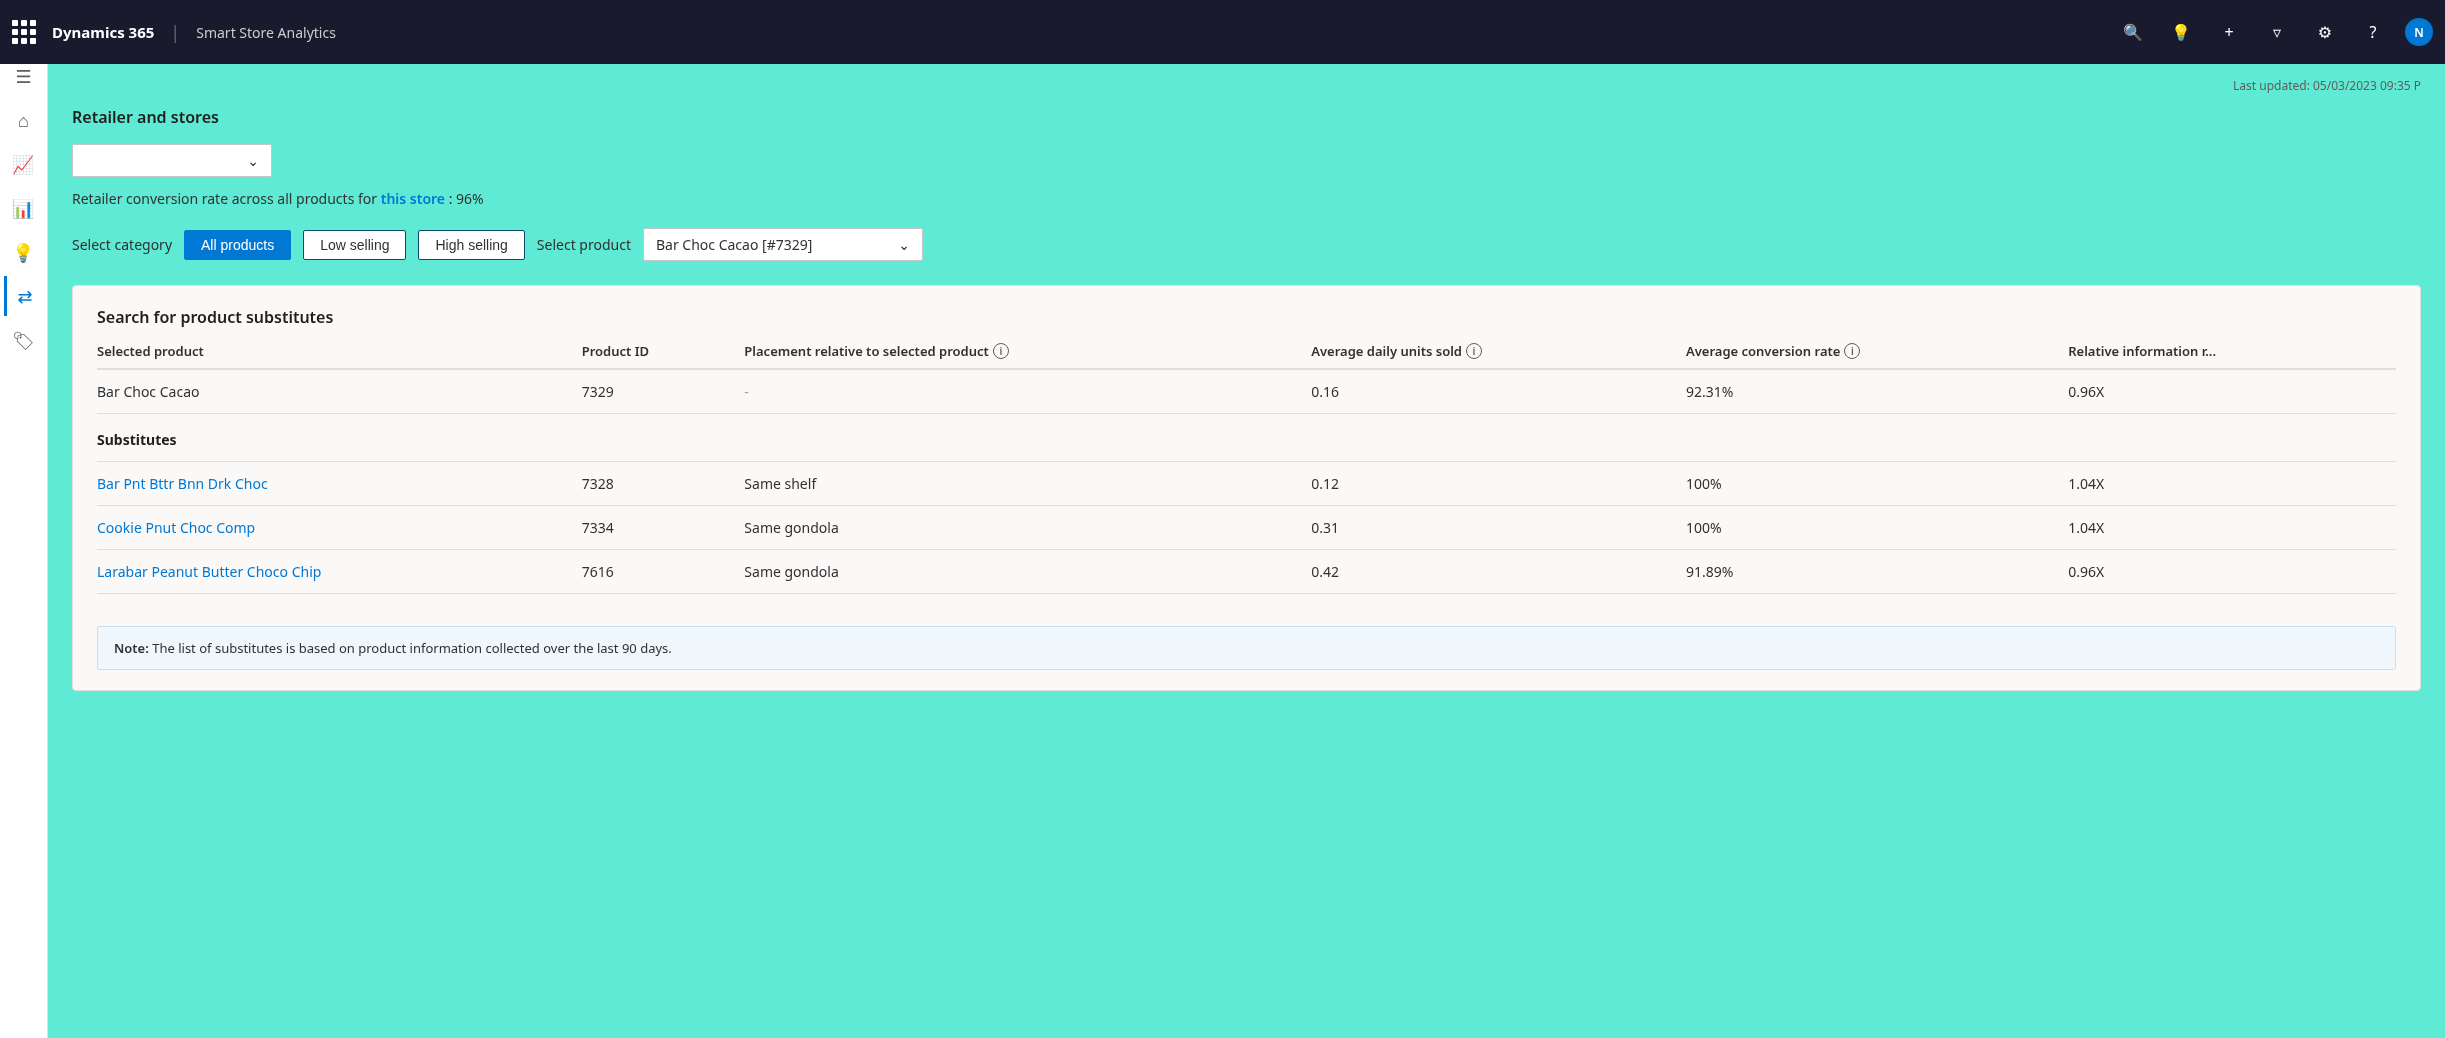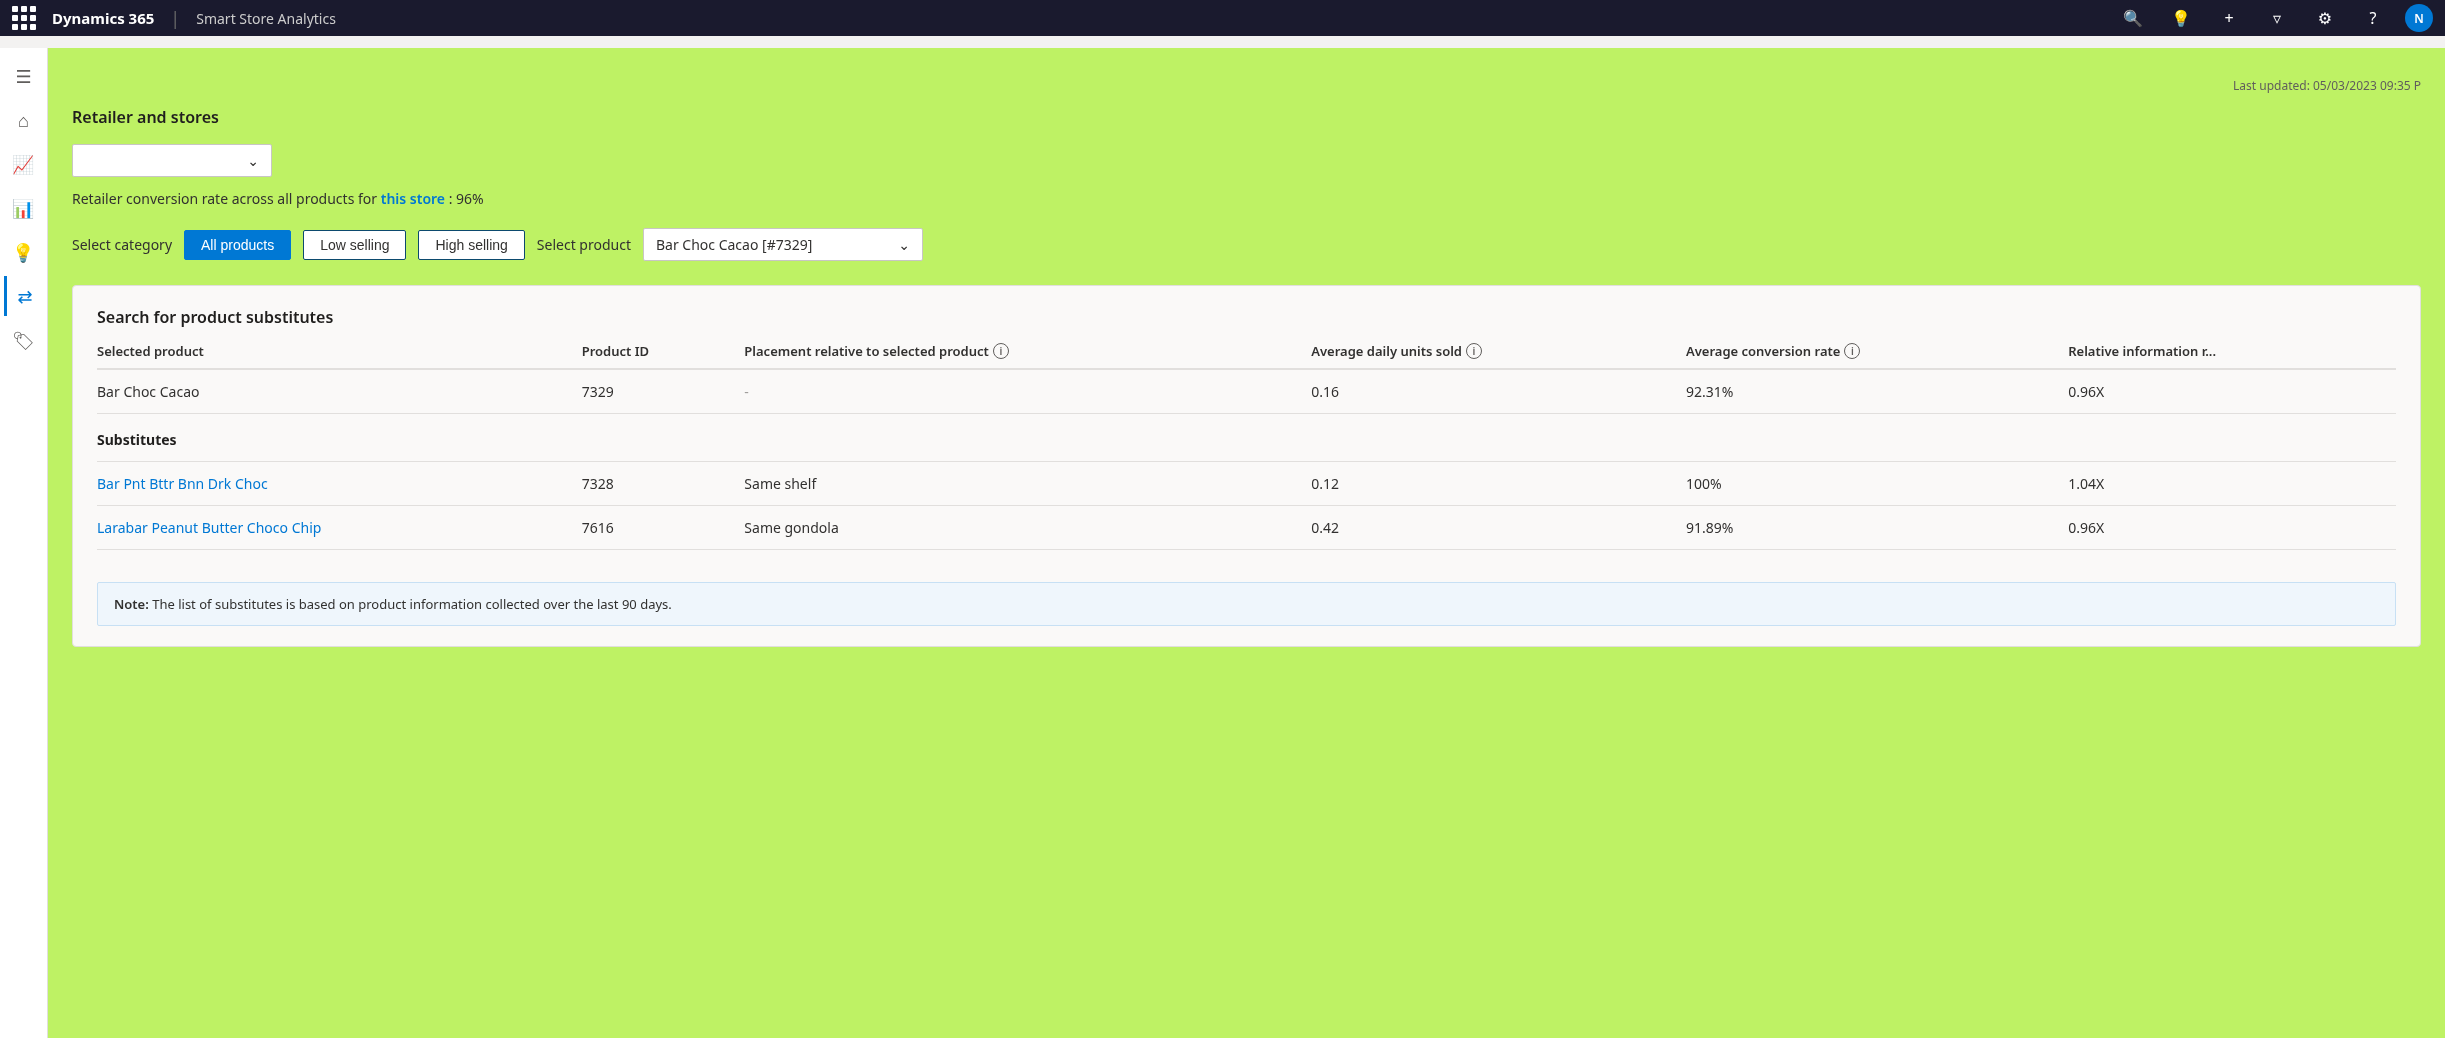--- a/index.html
+++ b/index.html
@@ -1,42 +1,42 @@
 <!DOCTYPE html>
 <html><head>
   <meta charset="utf-8">
   <style>
     * { box-sizing: border-box; margin: 0; padding: 0; }
     body { font-family: 'Segoe UI', system-ui, sans-serif; background: #f3f2f1; color: #201f1e; font-size: 14px; }
 
     
     .topnav {
       display: flex; align-items: center; background: #1a1a2e; color: #fff;
-      height: 36px; padding: 0 12px; gap: 16px; position: fixed; top: 0; left: 0; right: 0; z-index: 100;
+      height: 64px; padding: 0 12px; gap: 16px; position: fixed; top: 0; left: 0; right: 0; z-index: 100;
     }
     .topnav-logo { display: flex; align-items: center; gap: 8px; }
     .topnav-dots { display: grid; grid-template-columns: repeat(3,6px); gap: 3px; cursor: pointer; }
     .topnav-dots span { width: 6px; height: 6px; background: #fff; border-radius: 1px; display: block; }
     .topnav-brand { font-weight: 700; font-size: 15px; color: #fff; }
     .topnav-separator { color: #666; font-size: 18px; }
     .topnav-appname { font-size: 14px; color: #ccc; }
     .topnav-spacer { flex: 1; }
     .topnav-icon { width: 32px; height: 32px; display: flex; align-items: center; justify-content: center; cursor: pointer; color: #fff; font-size: 16px; border-radius: 4px; }
     .topnav-avatar { width: 28px; height: 28px; border-radius: 50%; background: #0078d4; color: #fff; display: flex; align-items: center; justify-content: center; font-size: 12px; font-weight: 600; cursor: pointer; }
 
     
     .sidebar {
       position: fixed; top: 48px; left: 0; bottom: 0; width: 48px;
       background: #fff; border-right: 1px solid #e1dfdd; display: flex; flex-direction: column; align-items: center; padding: 8px 0; gap: 4px; z-index: 90;
     }
     .sidebar-item { width: 40px; height: 40px; display: flex; align-items: center; justify-content: center; cursor: pointer; border-radius: 4px; color: #605e5c; font-size: 18px; }
     .sidebar-item.active { color: #0078d4; border-left: 3px solid #0078d4; border-radius: 0; }
 
     
-    .main { margin-top: 48px; margin-left: 48px; background: #bef264; min-height: calc(100vh - 48px); padding: 29px 24px; }
+    .main { margin-top: 48px; margin-left: 48px; background: #5eead4; min-height: calc(100vh - 48px); padding: 29px 24px; }
 
     .page-header { font-size: 16px; font-weight: 600; margin-bottom: 16px; }
 
     .store-dropdown { display: inline-flex; align-items: center; gap: 8px; border: 1px solid #c8c6c4; padding: 6px 12px; border-radius: 2px; cursor: pointer; min-width: 200px; background: #fff; font-size: 14px; color: #323130; }
     .store-dropdown .chevron { margin-left: auto; }
 
     .last-updated { font-size: 12px; color: #605e5c; text-align: right; margin-bottom: 8px; }
 
     .conversion-info { font-size: 14px; color: #323130; margin-bottom: 20px; }
     .conversion-info span.highlight { color: #0078d4; font-weight: 600; }
@@ -201,20 +201,28 @@
 
         <tr class="substitute">
           <td>Bar Pnt Bttr Bnn Drk Choc</td>
           <td>7328</td>
           <td>Same shelf</td>
           <td>0.12</td>
           <td>100%</td>
           <td>1.04X</td>
         </tr>
         <tr class="substitute">
+          <td>Cookie Pnut Choc Comp</td>
+          <td>7334</td>
+          <td>Same gondola</td>
+          <td>0.31</td>
+          <td>100%</td>
+          <td>1.04X</td>
+        </tr>
+        <tr class="substitute">
           <td>Larabar Peanut Butter Choco Chip</td>
           <td>7616</td>
           <td>Same gondola</td>
           <td>0.42</td>
           <td>91.89%</td>
           <td>0.96X</td>
         </tr>
       </tbody>
     </table>
 

